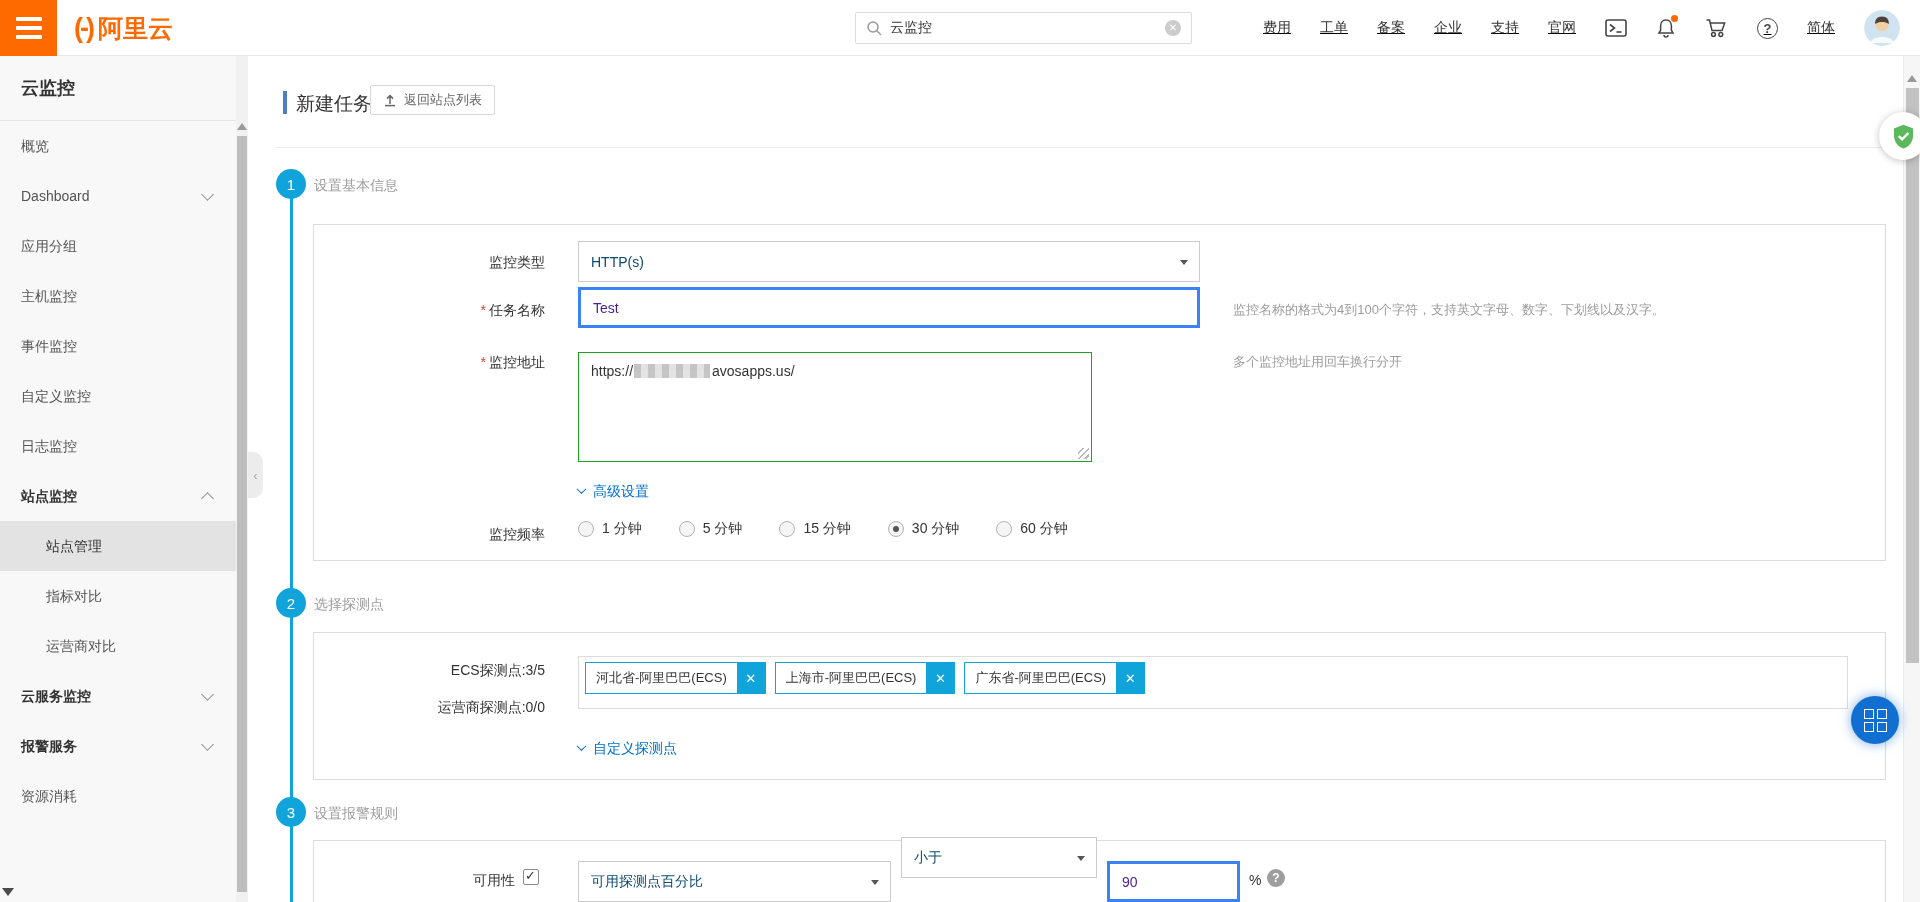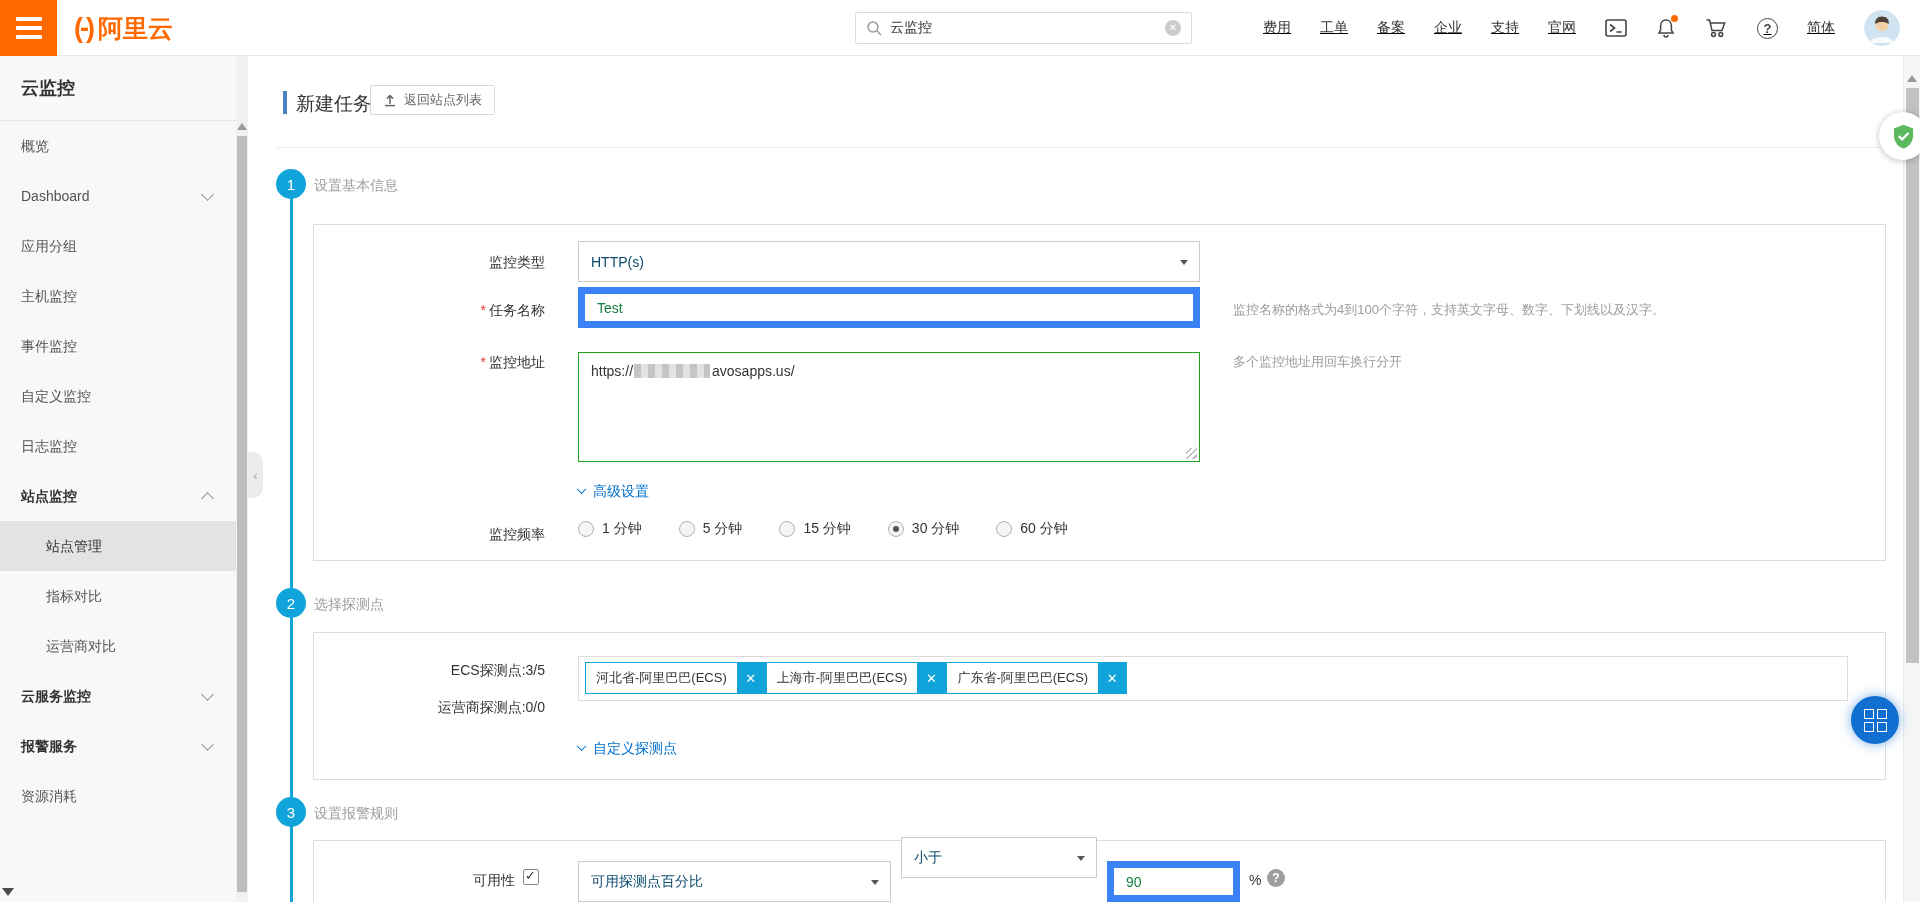--- a/index.html
+++ b/index.html
@@ -77,44 +77,44 @@
   .panel { position:absolute; left:313px; width:1573px; border:1px solid #dcdcdc; background:#fff; }
   .p1 { top:224px; height:337px; } .p2 { top:632px; height:148px; } .p3 { top:840px; height:120px; }
 
   
   .form-label { position:absolute; left:375px; width:170px; text-align:right; font-size:14px; color:#333; }
   .req { color:#e23c39; margin-right:3px; }
   .sel { position:absolute; border:1px solid #ccc; background:#fff; display:flex; align-items:center;
          padding:0 30px 0 12px; font-size:14px; color:#0c4a6e; cursor:pointer; }
   .caret { position:absolute; right:11px; top:50%; margin-top:-2px; width:0; height:0;
            border:4.5px solid transparent; border-top:5.5px solid #555; }
-  .txt-input { position:absolute; border:7px solid #3b82f6; background:#fff; font-size:14px; color:#15803d;
+  .txt-input { position:absolute; border:3px solid #3b82f6; background:#fff; font-size:14px; color:#4c1d95;
                padding:0 12px; outline:none; }
-  .fake-textarea { position:absolute; left:578px; top:352px; width:622px; height:110px; border:1px solid #1fa21f;
+  .fake-textarea { position:absolute; left:578px; top:352px; width:514px; height:110px; border:1px solid #1fa21f;
                    background:#fff; font-size:14px; color:#333; padding:10px 12px; cursor:text; }
   .blur-chunk { display:inline-block; vertical-align:-2px; height:14px; width:76px; margin:0 2px 0 1px;
                 background:repeating-linear-gradient(90deg,rgba(195,195,195,.9) 0 7px,rgba(228,228,228,.9) 7px 14px),
                            repeating-linear-gradient(0deg,#dedede 0 7px,#cacaca 7px 14px); }
   .resize-grip { position:absolute; right:2px; bottom:2px; width:11px; height:11px;
                  background:repeating-linear-gradient(135deg,transparent 0 3px,#b9b9b9 3px 4.5px); }
   .hint { position:absolute; font-size:13px; color:#9c9c9c; white-space:nowrap; }
   .link-row { position:absolute; display:flex; align-items:center; gap:8px; color:#0070cc; font-size:14px; cursor:pointer; }
   .link-chev { width:7px; height:7px; border-right:1.5px solid #0070cc; border-bottom:1.5px solid #0070cc;
                transform:rotate(45deg) translate(-1px,-1px); margin-top:-4px; }
   .radio-row { position:absolute; left:578px; top:520px; display:flex; align-items:center; gap:37px; }
   .radio-item { display:flex; align-items:center; gap:8px; cursor:pointer; }
   .radio { position:relative; width:16px; height:16px; border-radius:50%; border:1px solid #b2b2b2;
            background:#f5f5f5; }
   .radio.checked::after { content:""; position:absolute; left:4px; top:4px; width:6px; height:6px;
                           border-radius:50%; background:#555; }
   .radio-item span.lab { font-size:14px; color:#333; }
 
   
-  .chip-box { position:absolute; left:578px; top:656px; width:1270px; height:45px; border:1px solid #dcdcdc;
-              background:#fff; display:flex; align-items:flex-start; padding:5px 0 0 6px; }
+  .chip-box { position:absolute; left:578px; top:656px; width:1270px; height:53px; border:1px solid #dcdcdc;
+              background:#fff; display:flex; align-items:flex-start; padding:5px 0 0 6px; gap:9px; }
   .chip { display:inline-flex; align-items:stretch; height:32px; border:1px solid #10a4da; background:#fff; }
   .chip-label { display:flex; align-items:center; padding:0 10px; font-size:13px; color:#333; }
   .chip-x { width:28px; background:#10a4da; color:#fff; font-size:13px; font-weight:bold;
             display:flex; align-items:center; justify-content:center; cursor:pointer; }
 
   
   .chkbox { position:absolute; left:523px; top:869px; width:16px; height:16px; border:1px solid #8a8a8a;
             border-radius:2px; background:#fff; cursor:pointer; }
   .chkbox::after { content:"✓"; position:absolute; left:1px; top:-2px; font-size:13px; font-weight:bold; color:#333; }
   .pct { position:absolute; left:1249px; top:872px; font-size:14px; color:#333; }

